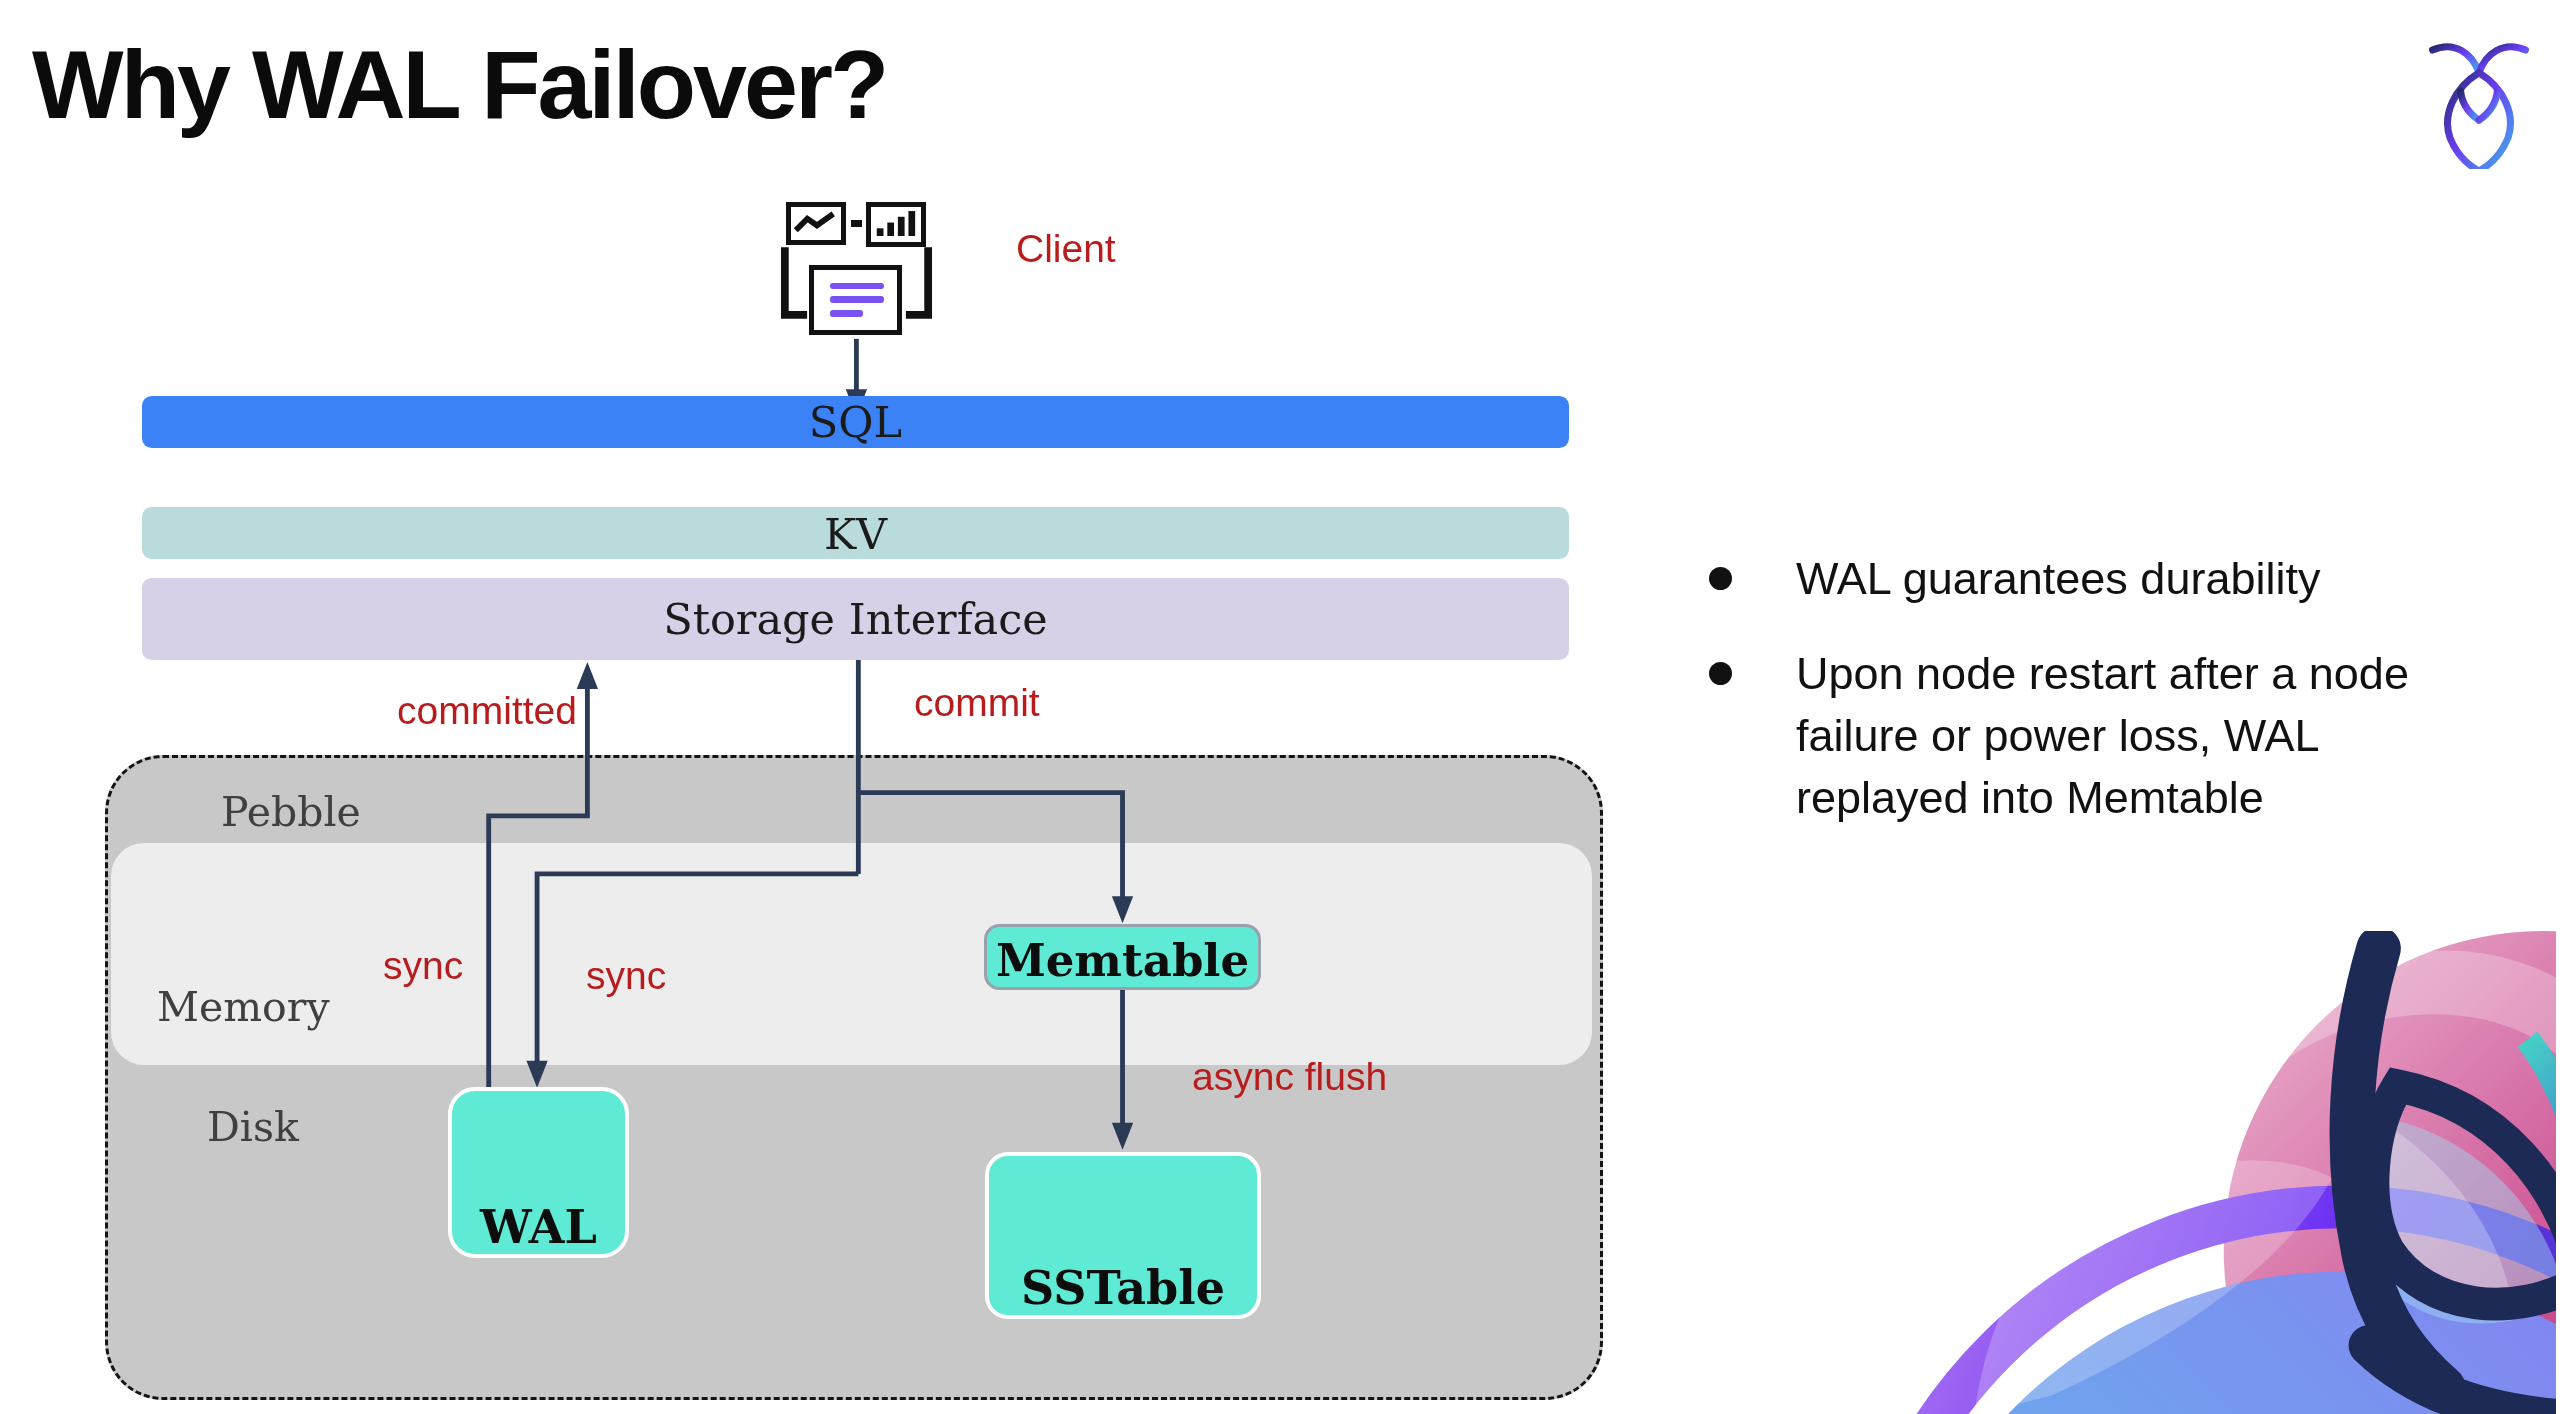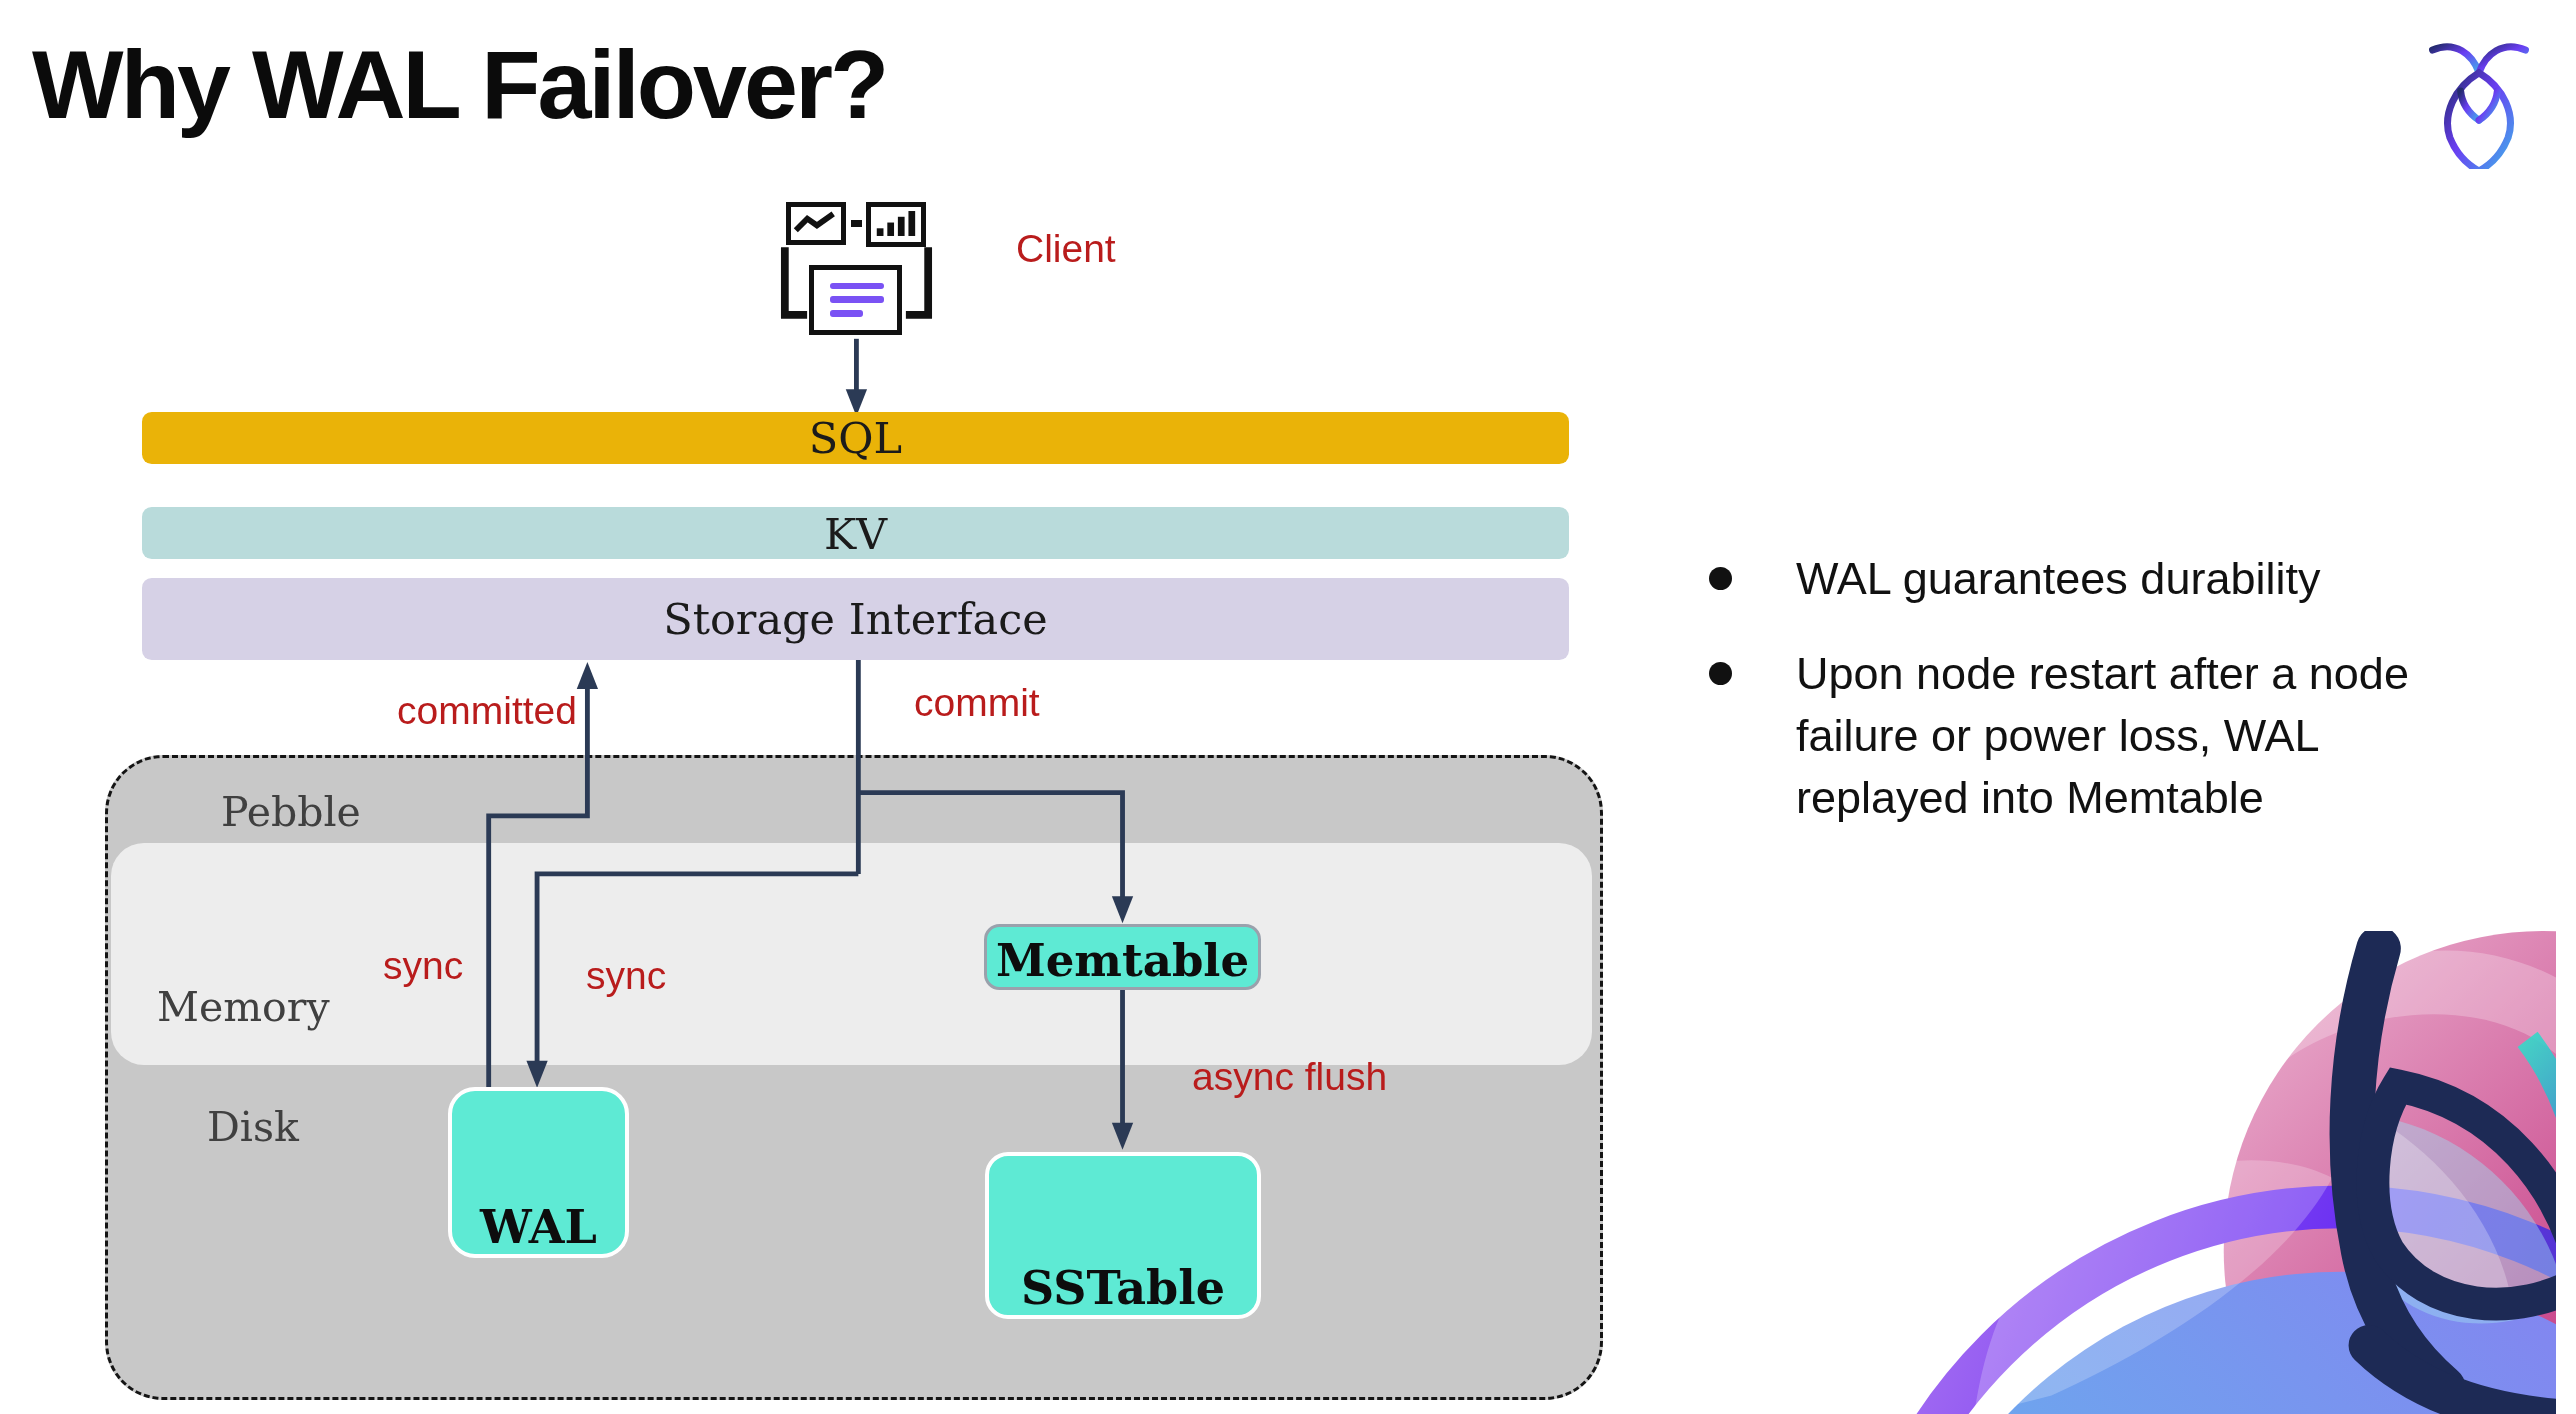--- a/index.html
+++ b/index.html
@@ -91,21 +91,21 @@
     </g>
     <g fill="#2b3a55">
       <polygon points="874,402 896,402 885,430"></polygon>
       <polygon points="596,712 618,712 607,684"></polygon>
       <polygon points="1149,926 1171,926 1160,954"></polygon>
       <polygon points="544,1096 566,1096 555,1124"></polygon>
       <polygon points="1149,1160 1171,1160 1160,1188"></polygon>
     </g>
   </svg>
 
-  <div class="abs layer-bar" style="top:412px;height:52px;background:#eab308;">
+  <div class="abs layer-bar" style="top:396px;height:52px;background:#3b82f6;">
     <span class="layer-label serif">SQL</span>
   </div>
   <div class="abs layer-bar" style="top:507px;height:52px;background:#b9dbdb;align-items:flex-end;">
     <span class="layer-label serif">KV</span>
   </div>
   <div class="abs layer-bar" style="top:578px;height:82px;background:#d6d1e6;">
     <span class="layer-label serif">Storage Interface</span>
   </div>
 
   <div class="abs edge-label" style="left:387px;top:689px;width:190px;text-align:right;">committed</div>

